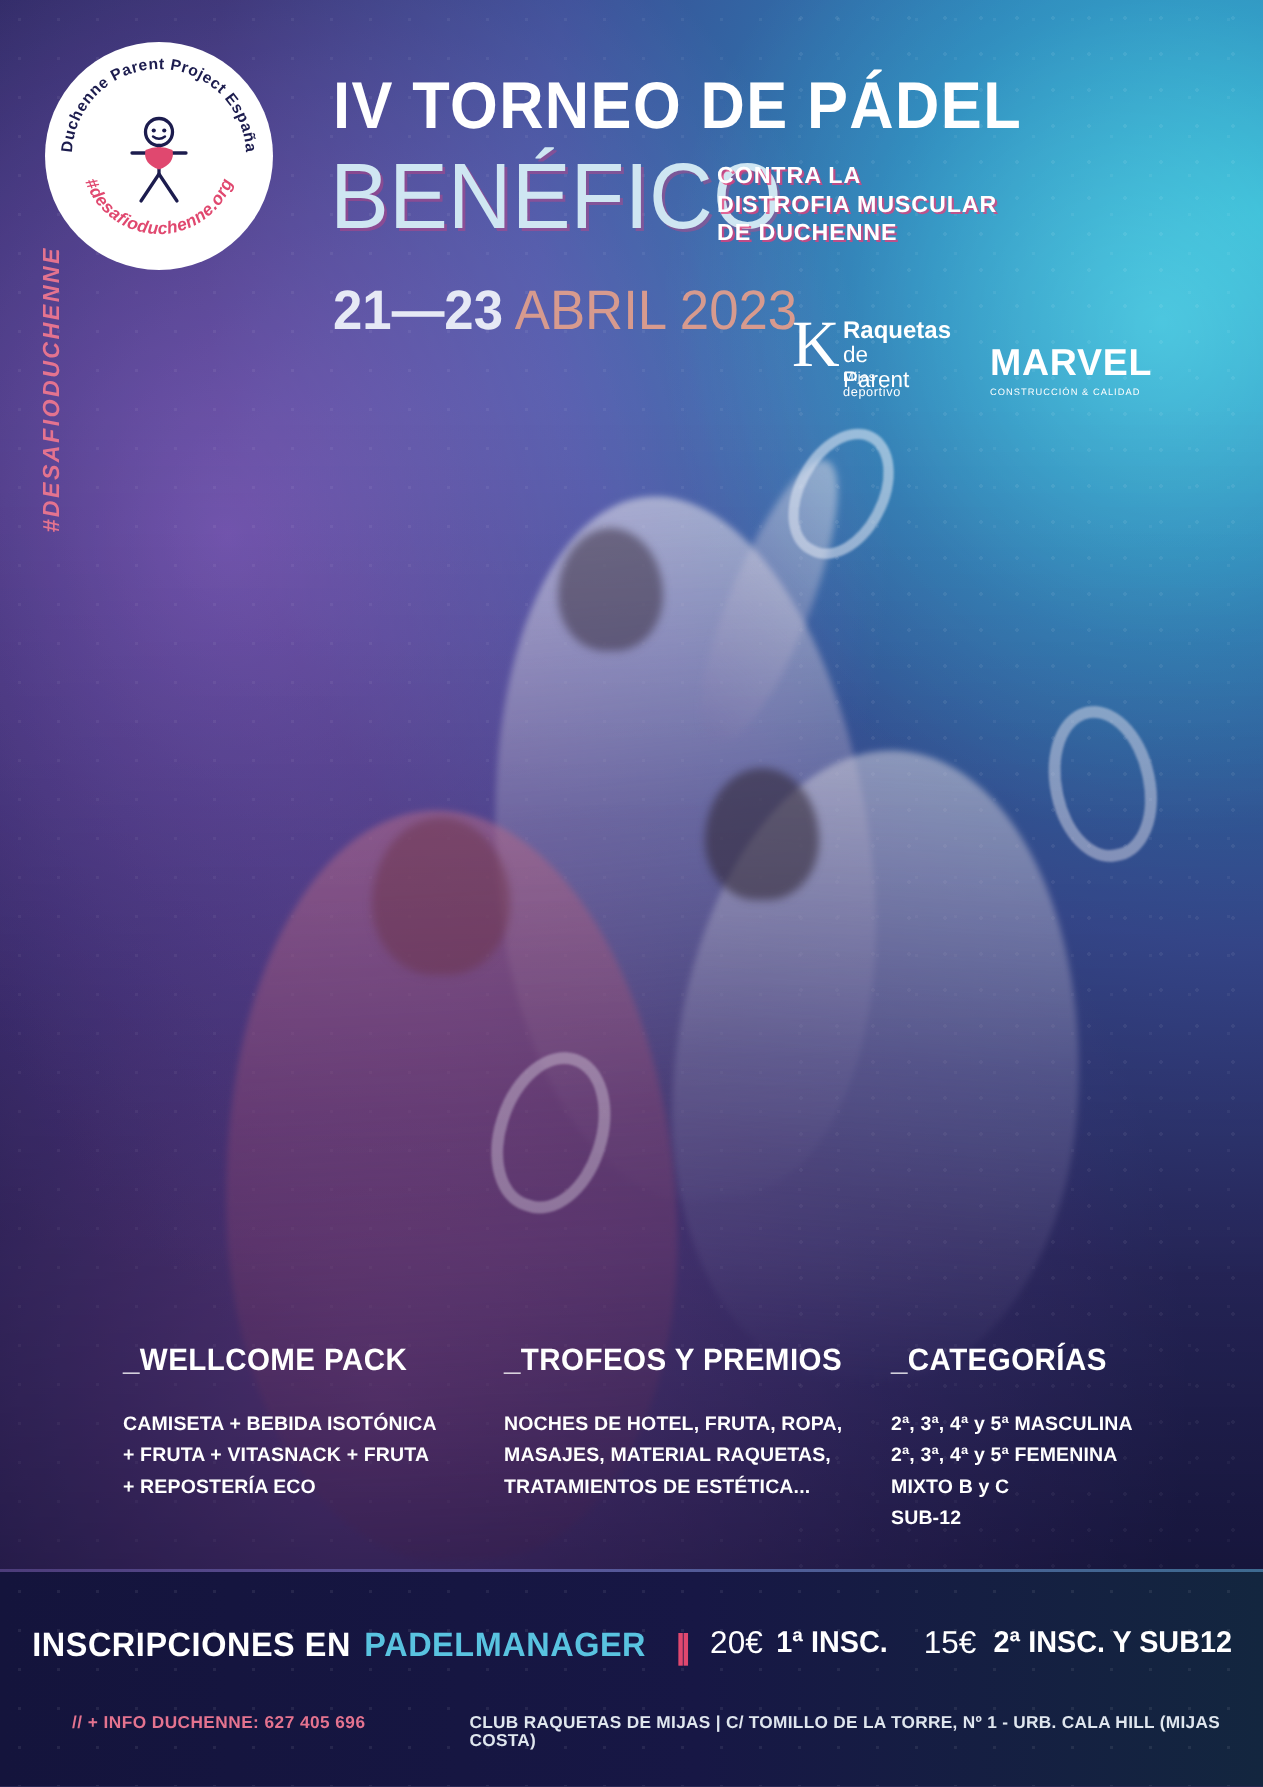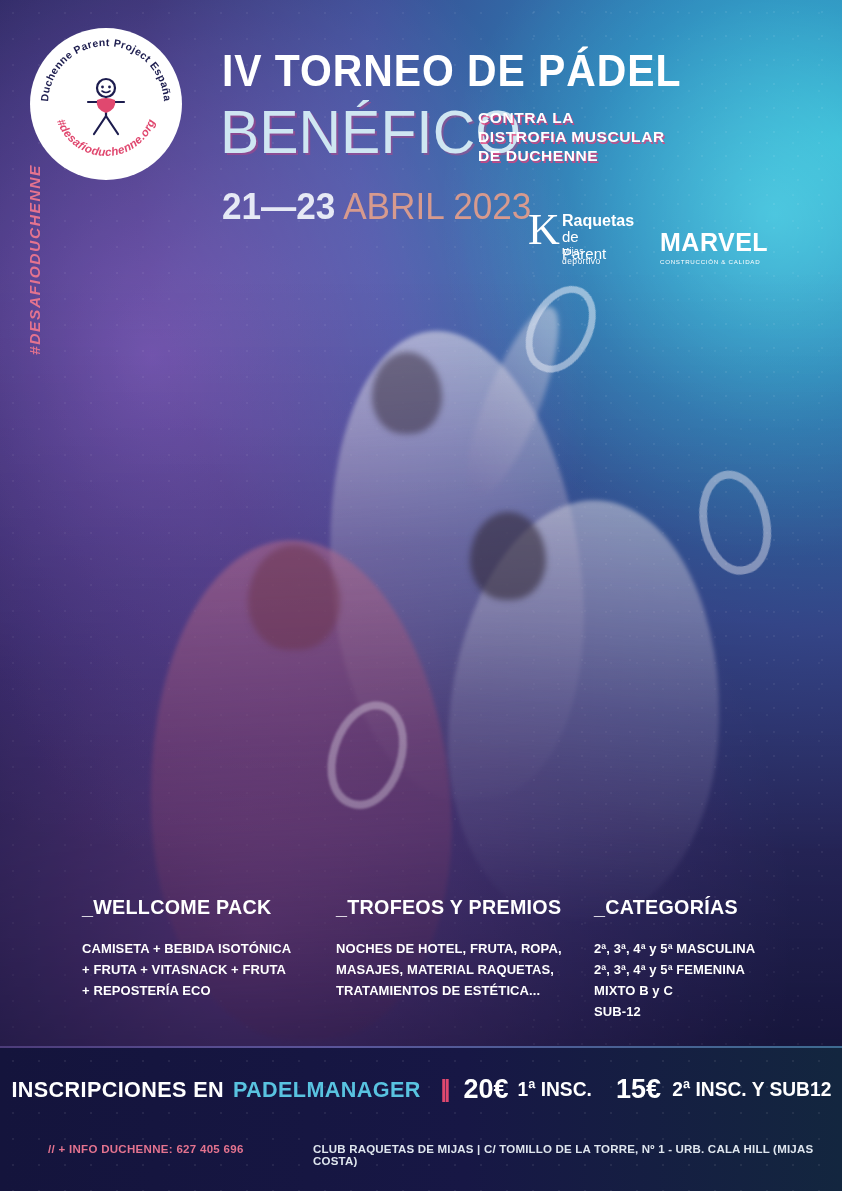--- a/index.html
+++ b/index.html
@@ -228,31 +228,31 @@
   .bottom {
     position: absolute; left: 0; top: 1048px; width: 842px; height: 143px;
     background: linear-gradient(90deg, #14143c 0%, #171745 55%, #13263f 100%);
   }
   .bottom .dots-b {
     position: absolute; inset: 0;
     background-image: radial-gradient(rgba(255,255,255,0.07) 1.1px, transparent 1.2px);
     background-size: 26px 26px;
   }
   .bottom-main {
-    position: absolute; left: 0; right: 0; top: 26px;
-    display: flex; align-items: center; justify-content: center; gap: 0;
+    position: absolute; left: 0; right: 0; top: 36px;
+    display: flex; align-items: flex-start; justify-content: center; gap: 0;
   }
   .insc-text {
     color: #ffffff; font-size: 22.5px; font-weight: 700; letter-spacing: .4px;
     font-family: "Liberation Sans Narrow", "Liberation Sans", sans-serif;
     transform: scaleX(0.96);
   }
   .padelmanager { color: #59c3e0; }
   .bars { color: #e0486f; font-size: 23px; font-weight: 700; margin: 0 16px; letter-spacing: -3px; }
-  .price { color: #ffffff; font-size: 27px; font-weight: 700; }
+  .price { color: #ffffff; font-size: 21px; font-weight: 400; }
   .price-label {
     color: #ffffff; font-size: 20px; font-weight: 700; margin-left: 8px;
     font-family: "Liberation Sans Narrow", "Liberation Sans", sans-serif;
     transform: scaleX(0.96);
   }
   .gap { width: 22px; display:inline-block; }
   .bottom-foot {
     position: absolute; top: 95px; left: 0; right: 0;
   }
   .foot-left {

